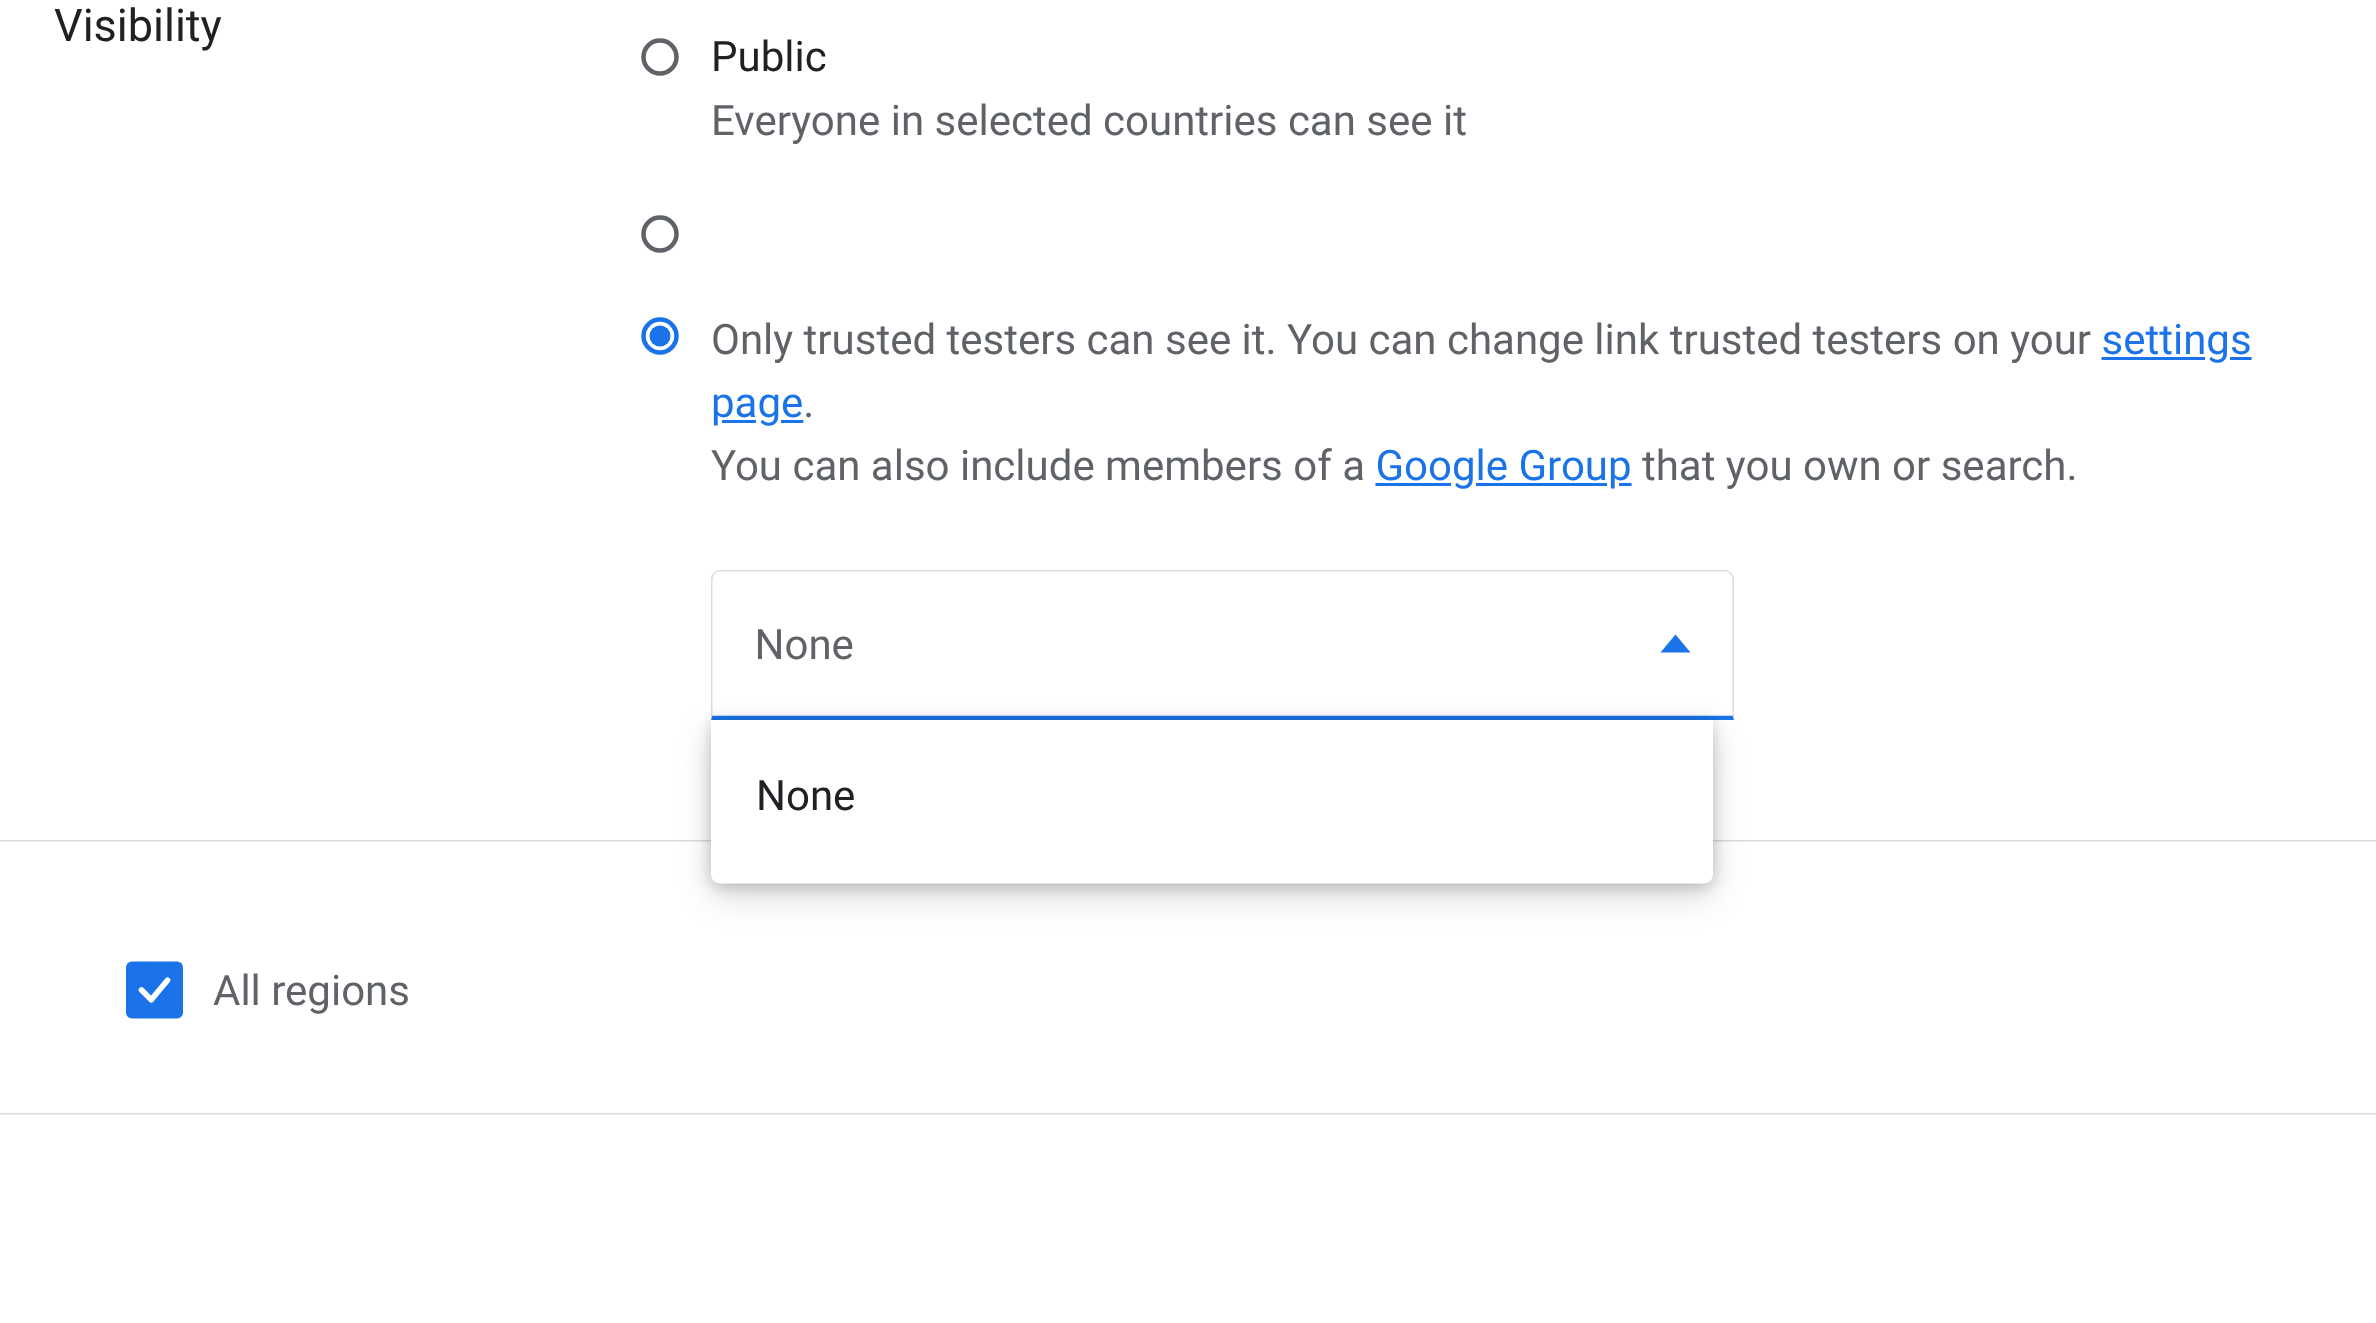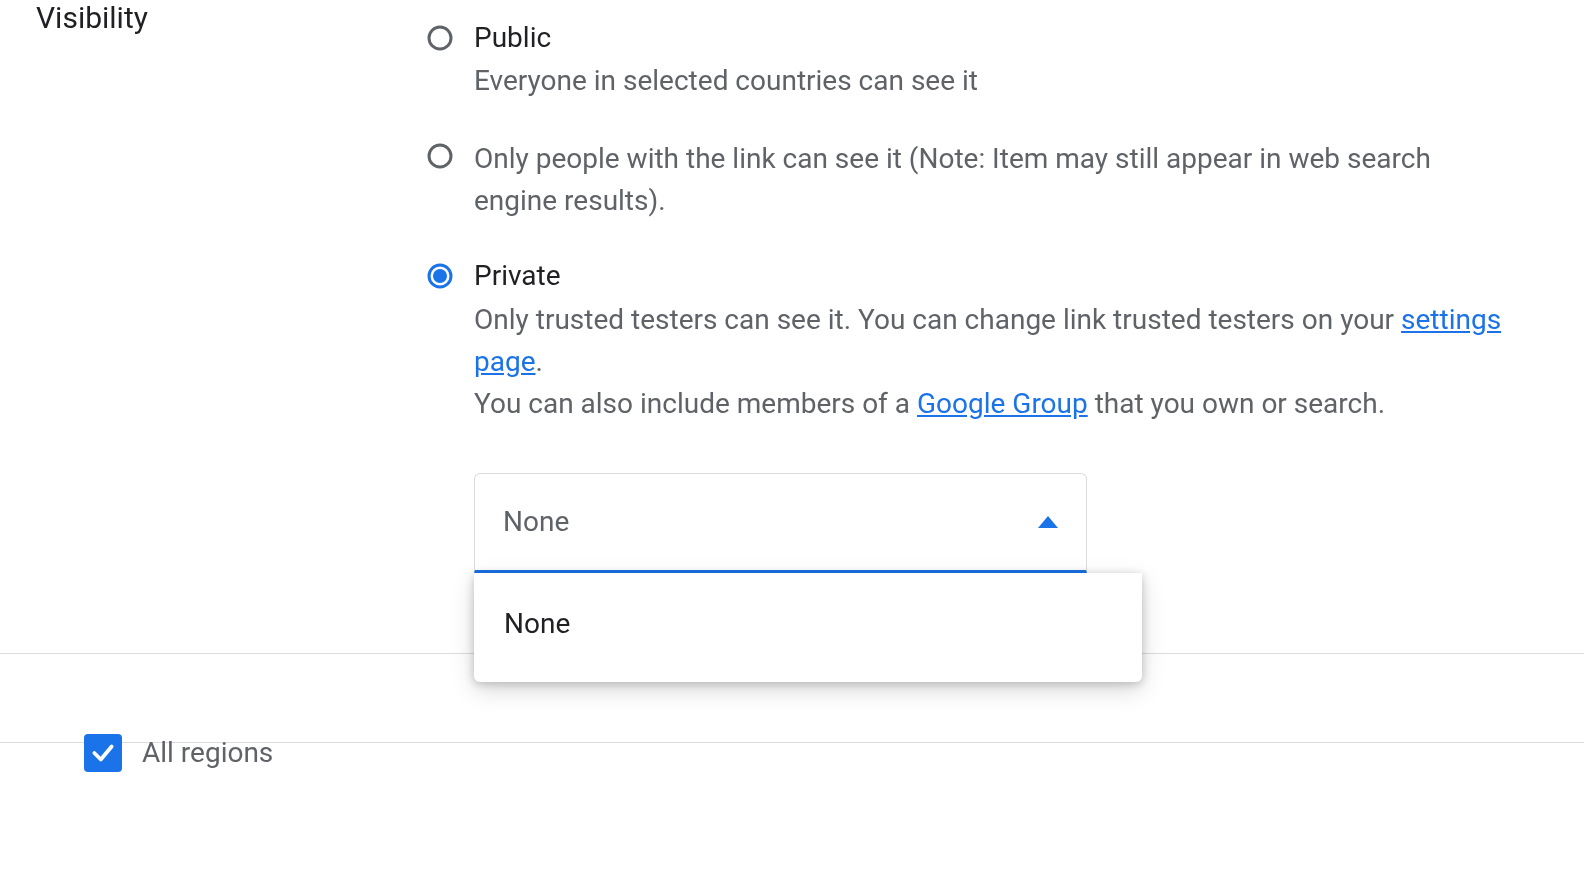--- a/index.html
+++ b/index.html
@@ -70,21 +70,21 @@
   line-height: 1.5;
 }
 .radio-desc a {
   color: #1a73e8;
   text-decoration: underline;
 }
 .dropdown-wrap {
   margin-top: 48px;
   margin-left: 48px;
   position: relative;
-  width: 613px;
+  width: 682px;
 }
 .dropdown {
   height: 100px;
   border: 1px solid #dadce0;
   border-bottom: 3px solid #1a73e8;
   border-radius: 6px 6px 0 0;
   display: flex;
   align-items: center;
   justify-content: space-between;
   padding: 0 28px;
@@ -186,33 +186,31 @@
       </div>
     </div>
 
     <div class="radio-row">
       <span class="radio radio-unchecked">
         <svg width="28" height="28" viewBox="0 0 28 28">
             <circle class="outer" cx="14" cy="14" r="11"></circle>
           </svg>
       </span>
       <div class="radio-content">
-        <div class="radio-desc">Only people with the link can see it (Note: Item may still appear in web search engine results).</div>
       </div>
     </div>
 
     <div class="radio-row">
       <span class="radio radio-checked">
         <svg width="28" height="28" viewBox="0 0 28 28">
             <circle class="outer" cx="14" cy="14" r="11"></circle>
             <circle class="inner" cx="14" cy="14" r="7"></circle>
           </svg>
       </span>
       <div class="radio-content">
-        <div class="radio-title">Private</div>
         <div class="radio-desc">
           <span>Only trusted testers can see it. You can change link trusted testers on your </span><a href="#">settings page</a><span>.</span><br>
           <span>You can also include members of a </span><a href="#">Google Group</a><span> that you own or search.</span>
         </div>
       </div>
     </div>
 
     <div class="dropdown-wrap">
       <div class="dropdown">
         <span class="dropdown-value">None</span>

